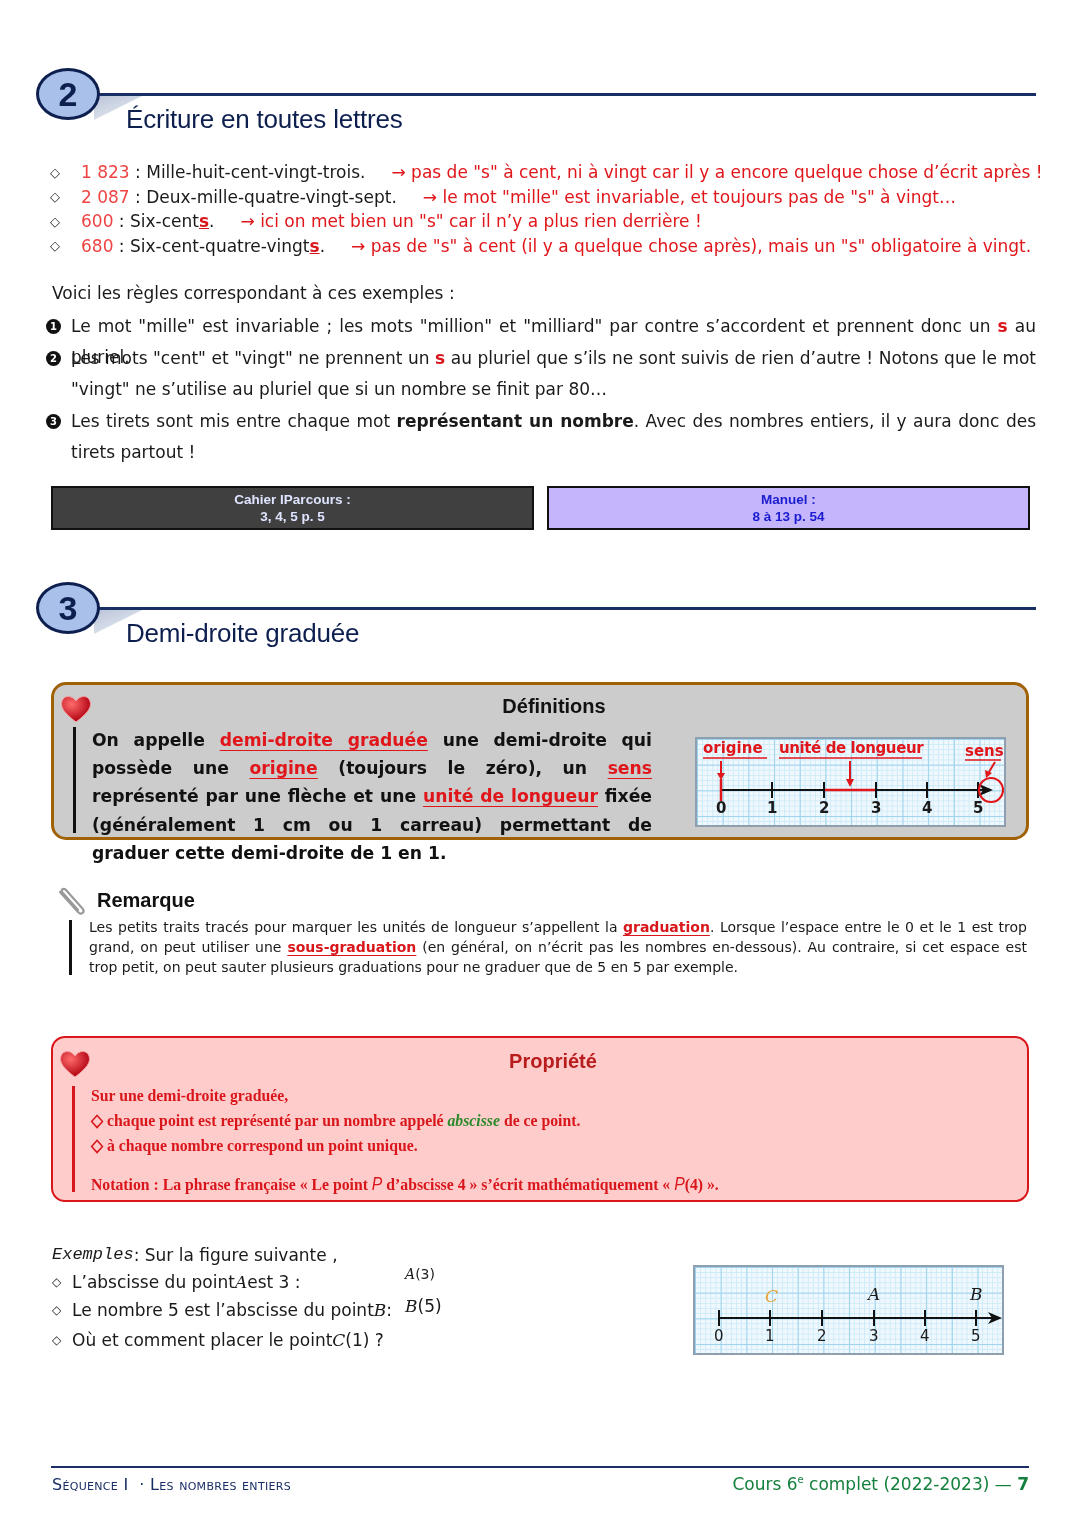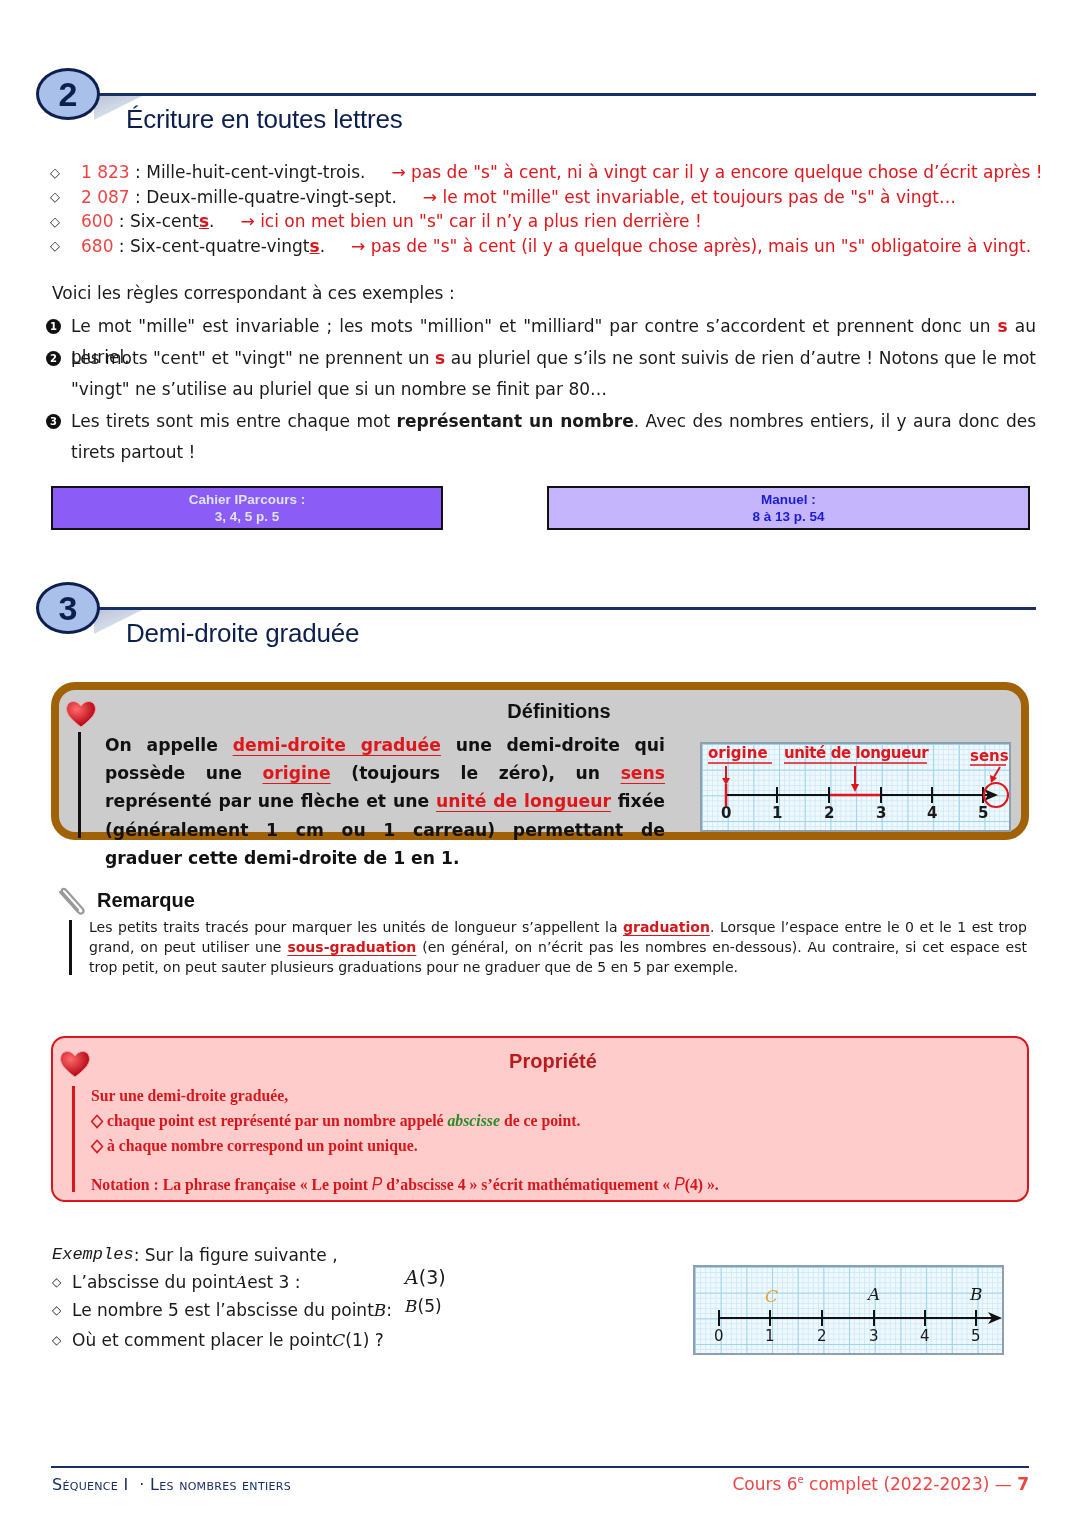--- a/index.html
+++ b/index.html
@@ -47,38 +47,38 @@
   }
   .rule .txt { margin-left: 25px; display: block; text-align: justify; }
   .redbold { color: #d8161b; font-weight: bold; }
 
   
   .ex-box {
     position: absolute; top: 486px; height: 44px; border: 2px solid #111;
     display: flex; flex-direction: column; align-items: center; justify-content: center;
     font-family: "Liberation Sans", sans-serif; font-weight: bold; font-size: 13.5px; line-height: 17px;
   }
-  .ex-box.left { left: 51px; width: 392px; background: #8b5cf6; color: #dfe4ff; }
+  .ex-box.left { left: 51px; width: 483px; background: #404040; color: #dfe4ff; }
   .ex-box.right { left: 547px; width: 483px; background: #c4b5fd; color: #1b1bd0; }
 
   
   .def-box {
     position: absolute; left: 51px; top: 682px; width: 978px; height: 158px;
-    border: 8px solid #a16207; border-radius: 24px; background: #cccccc;
+    border: 3px solid #a16207; border-radius: 15px; background: #cccccc;
   }
   .box-title {
     position: absolute; left: 0; right: 0; top: 10px; text-align: center;
     font-family: "Liberation Sans", sans-serif; font-weight: bold; font-size: 20px; color: #111;
   }
   .heart { position: absolute; left: 6px; top: 10px; width: 32px; height: 28px; }
   .vbar { position: absolute; left: 19px; width: 3px; background: #111; }
   .def-text {
     position: absolute; left: 38px; top: 41px; width: 560px;
     font-family: "DejaVu Sans", sans-serif; font-weight: bold; font-size: 17.2px; line-height: 28.2px;
-    text-align: justify; color: #111; margin-left: 8px;
+    text-align: justify; color: #111;
   }
   .kw { color: #e0161b; text-decoration: underline; text-decoration-color: #e0161b; text-underline-offset: 4px; }
 
   .grid-fig {
     position: absolute; border: 2px solid #8ea0b0;
     background-color: #eef8fd;
     background-image:
       linear-gradient(#9dd3ee 1px, transparent 1px),
       linear-gradient(90deg, #9dd3ee 1px, transparent 1px),
       linear-gradient(#cfeaf7 1px, transparent 1px),
@@ -105,27 +105,27 @@
     transform: scaleX(0.9); transform-origin: left top;
   }
   .prop-text .green { color: #2a8a2a; font-style: italic; }
   .prop-text .ital { font-style: italic; font-family: "Liberation Sans", sans-serif; font-weight: normal; }
 
   
   .exm { position: absolute; left: 52px; top: 1240px; font-size: 17px; line-height: 30px; }
   .exm .row { display: flex; white-space: nowrap; }
   .exm .dia { width: 20px; font-size: 12px; }
   .mathit { font-family: "DejaVu Serif", serif; font-style: italic; }
-  .ansA { position: absolute; left: 405px; top: 1266px; font-size: 19px; }
+  .ansA { position: absolute; left: 405px; top: 1266px; font-size: 14px; }
   .ansB { position: absolute; left: 405px; top: 1296px; font-size: 17px; }
 
   
   .foot-line { position: absolute; left: 51px; top: 1466px; width: 978px; height: 2px; background: #1a2e66; }
   .foot-left { position: absolute; left: 52px; top: 1475px; font-size: 16px; color: #1a2e66; font-variant: small-caps; letter-spacing: 0.3px; }
-  .foot-right { position: absolute; right: 51px; top: 1474px; font-size: 17px; color: #ef4444; }
+  .foot-right { position: absolute; right: 51px; top: 1474px; font-size: 17px; color: #15803d; }
   .foot-right sup { font-size: 10px; }
 </style>
 </head>
 <body>
 
 <div class="sec-head" style="top:68px;">
   <div class="sec-shade"></div>
   <div class="sec-line"></div>
   <div class="sec-bubble">2</div>
   <div class="sec-title">Écriture en toutes lettres</div>

